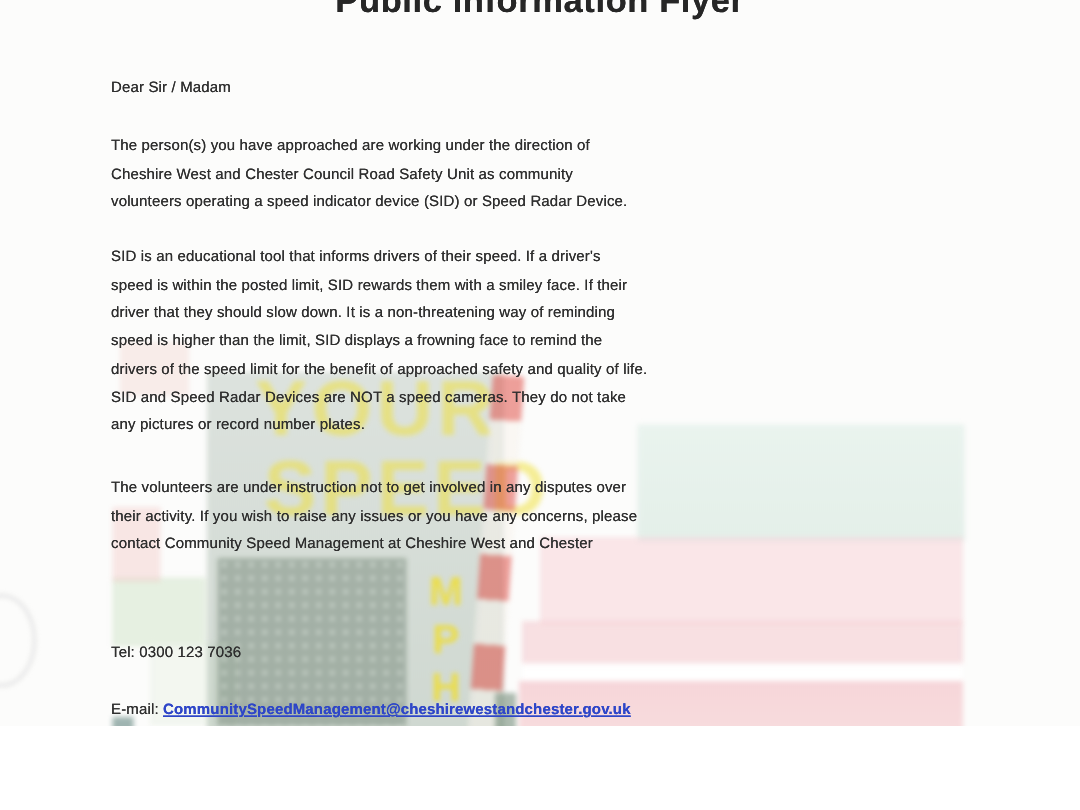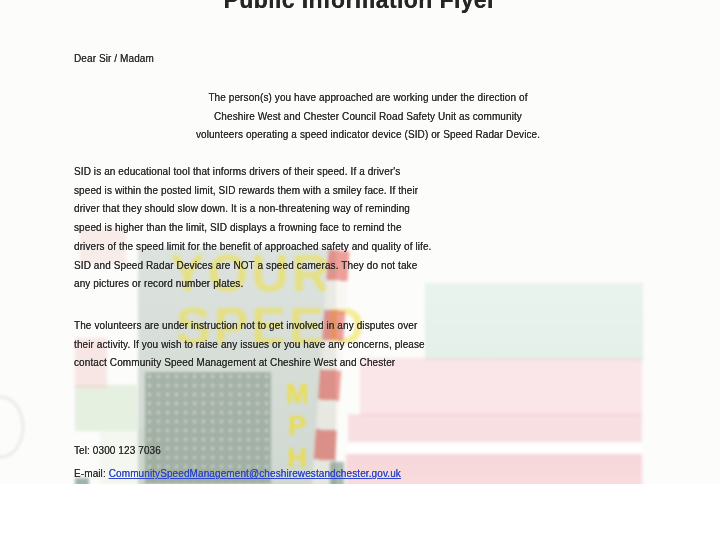--- a/index.html
+++ b/index.html
@@ -52,29 +52,30 @@
     position:absolute;top:-13px;left:0;width:720px;margin:0;
     text-align:center;font-size:23px;font-weight:bold;color:#262626;
     letter-spacing:.4px;text-shadow:0 0 .4px #262626;
   }
   .block{position:absolute;left:74px;right:58px;}
   .line,.oneliner{
     font-size:10px;line-height:18.7px;white-space:nowrap;
     letter-spacing:.1px;text-shadow:0 0 .4px #2f2f2f;
   }
   .salutation{top:50px;}
-  .para1{top:89px;text-align:center;}
+  .para1{top:89px;}
   .para2{top:163px;}
   .para3{top:317px;}
-  .telline{top:442px;}
+  .telline{top:427px;}
   .emailline{top:465px;}
   .closing{top:522px;}
   .email-link{
     color:#2e46c8;text-decoration:underline;cursor:pointer;
     text-shadow:0 0 .4px #2e46c8;
+    font-weight:bold;
   }
 </style>
 </head>
 <body>
 
 <div class="page">
 
   <div class="photo">
     <div class="wm-teal"></div>
     <div class="wm-pink1"></div>

